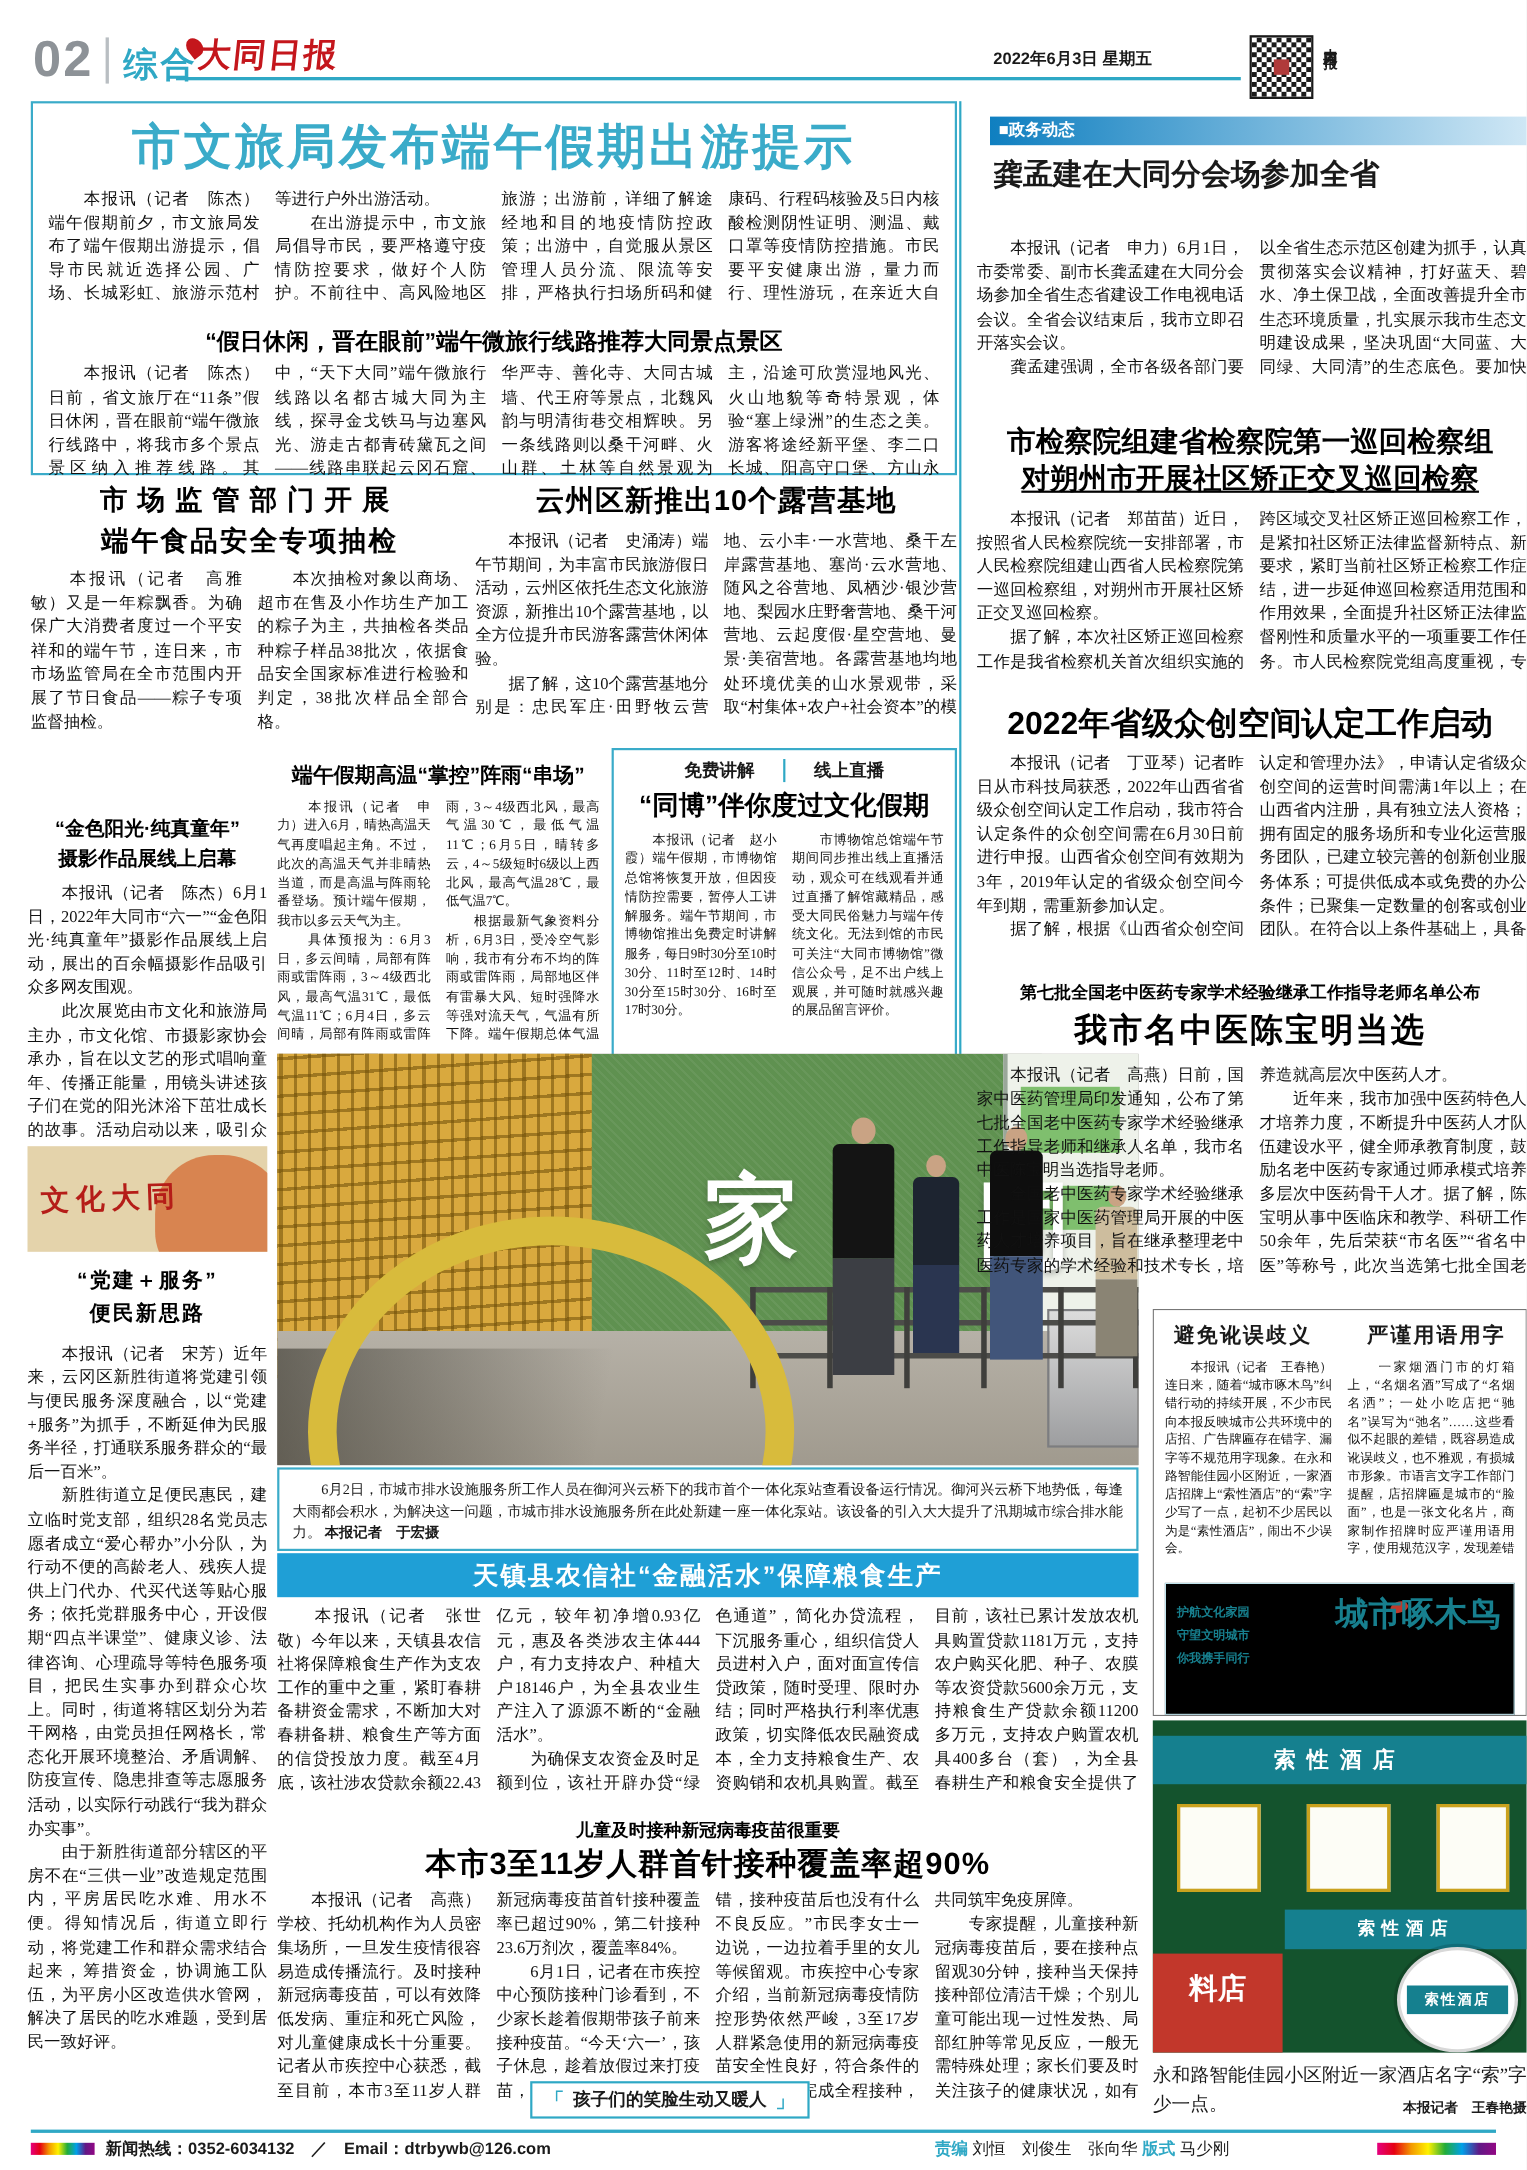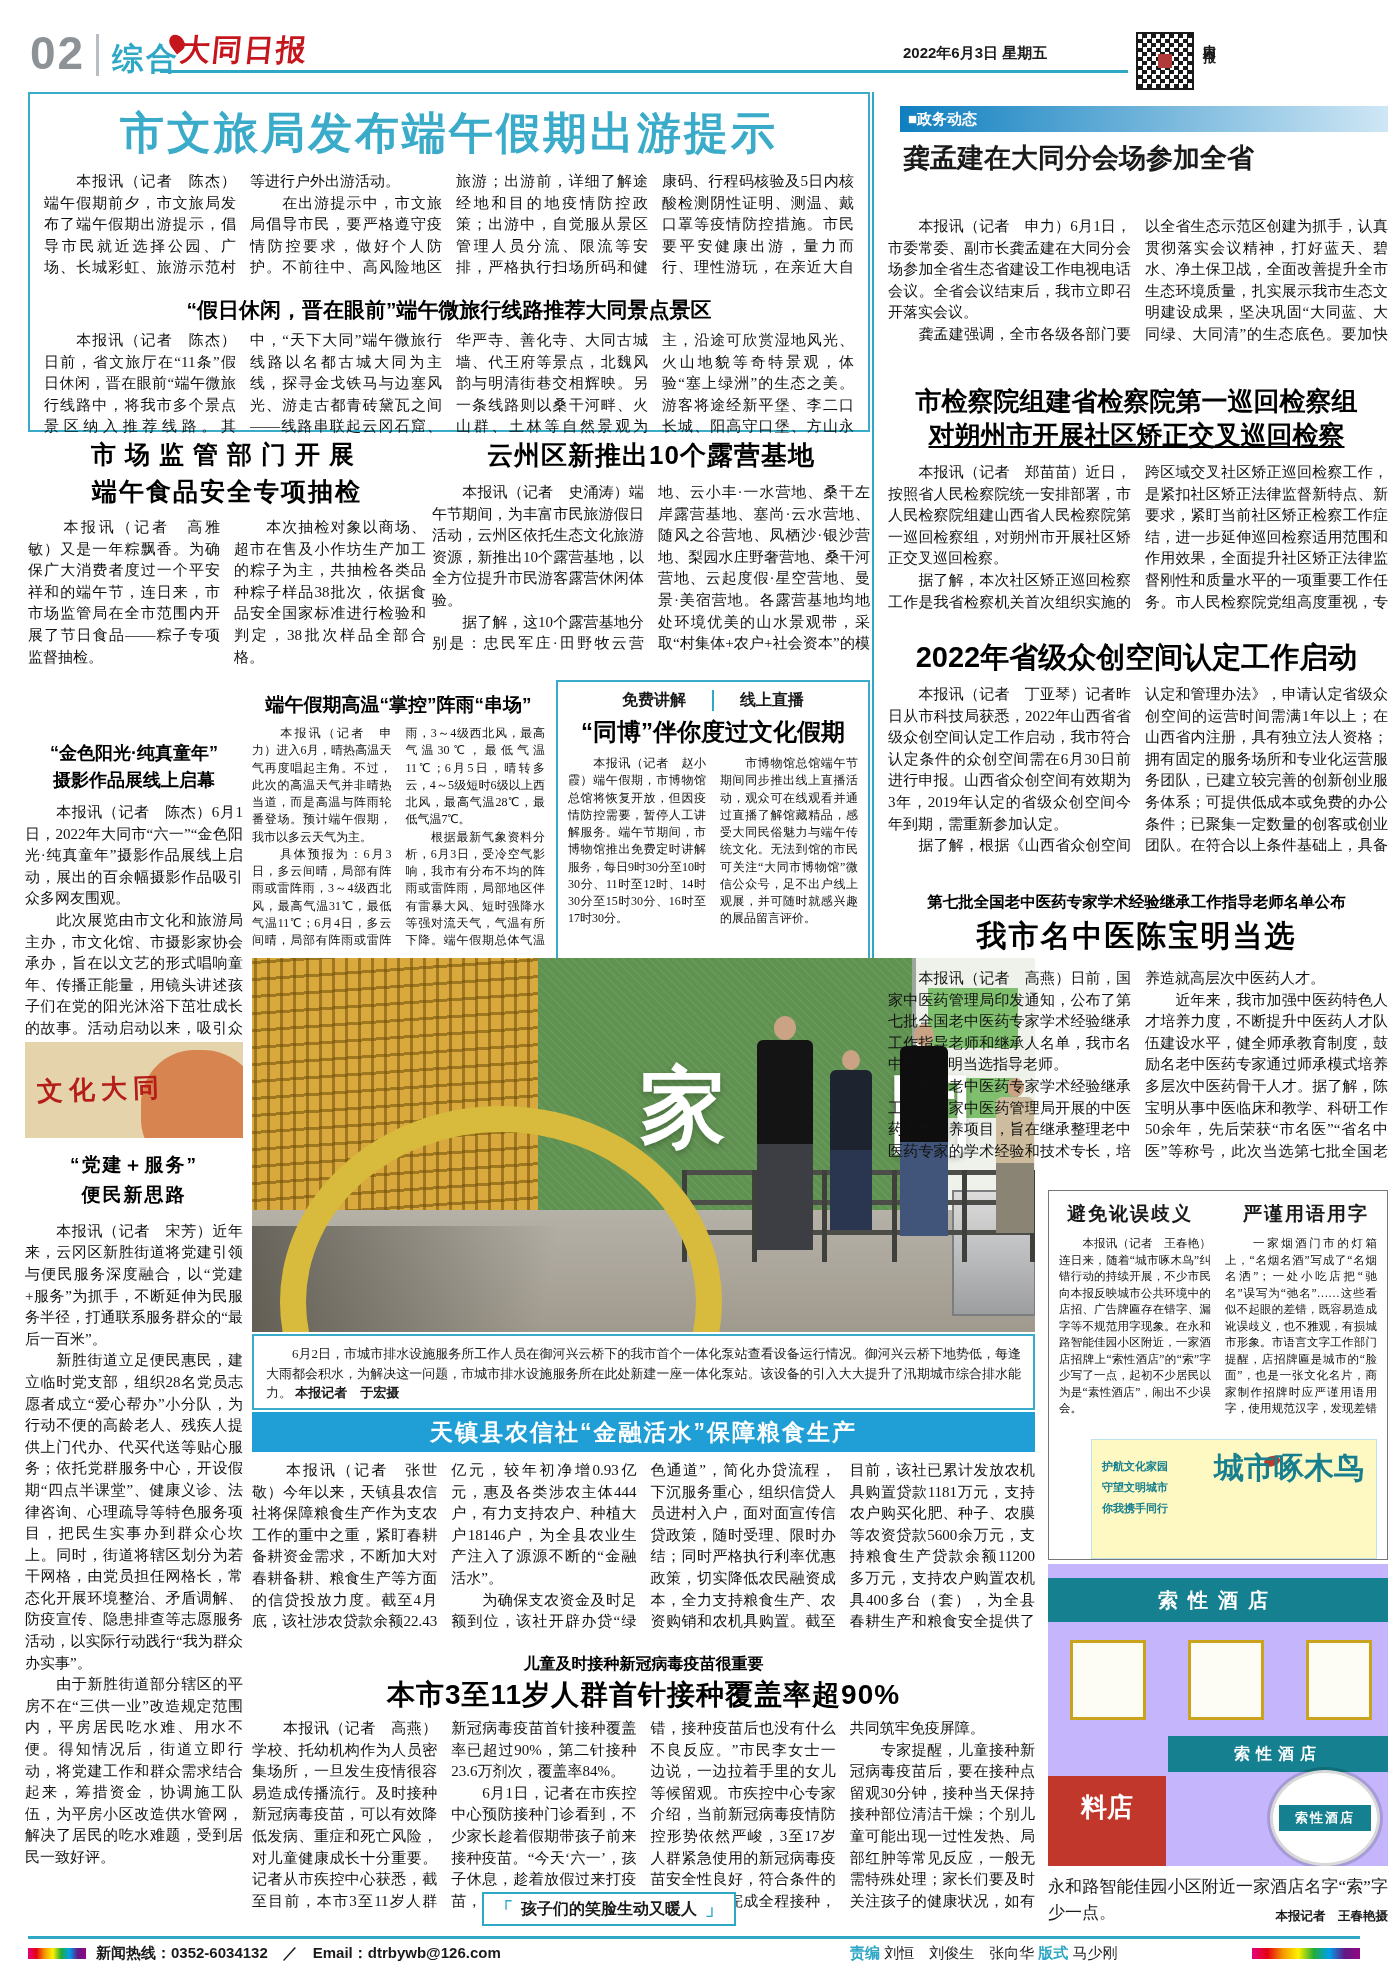--- a/index.html
+++ b/index.html
@@ -125,28 +125,28 @@
   #mhead{left:885px;top:638px;width:503px;font-size:29px;}
   #mbody{left:888px;top:684px;width:500px;height:180px;}
   #tkick{left:885px;top:892px;width:503px;font-size:15.5px;}
   #thead{left:885px;top:916px;width:503px;font-size:30px;letter-spacing:2px;}
   #tbody{left:888px;top:968px;width:500px;height:214px;}
   
   #wbox{left:1048px;top:1190px;width:340px;height:370px;border:1px solid #777;padding:10px;}
   #wbox .hrow{display:flex;justify-content:space-between;padding:0 8px;}
   #wbox .hrow div{font-size:19px;font-weight:bold;font-family:"Liberation Sans",sans-serif;letter-spacing:2px;}
   #wbox .bt{height:196px;margin-top:8px;font-size:11.5px;}
-  #wood{margin-top:8px;height:118px;background:#fef9c3;border:1px solid #bfe3ec;position:relative;overflow:hidden;margin-left:32px;}
+  #wood{margin-top:8px;height:118px;background:#000000;border:1px solid #bfe3ec;position:relative;overflow:hidden;}
   #wood .slogans{position:absolute;left:10px;top:16px;font-size:11px;color:#17808f;line-height:1.9;font-weight:bold;}
   #wood .big{position:absolute;right:12px;top:10px;font-size:30px;font-weight:bold;color:#177f8e;
              font-family:"Liberation Serif",serif;line-height:1.2;text-align:right;}
   #wood .bird{position:absolute;right:96px;top:16px;width:16px;height:10px;background:#c0392b;
               border-radius:50% 60% 40% 50%;transform:rotate(-20deg);}
   
-  #hotel{left:1048px;top:1564px;width:340px;height:302px;background:#c4b5fd;overflow:hidden;}
+  #hotel{left:1048px;top:1564px;width:340px;height:302px;background:#14532d;overflow:hidden;}
   #hotel .band{position:absolute;left:0;top:14px;width:100%;height:44px;background:#15808f;color:#fff;
     font-size:20px;font-weight:bold;letter-spacing:10px;text-align:center;line-height:44px;
     font-family:"Liberation Sans",sans-serif;}
   #hotel .band2{position:absolute;left:120px;top:172px;width:220px;height:36px;background:#15808f;color:#fff;
     font-size:16px;font-weight:bold;letter-spacing:6px;text-align:center;line-height:36px;
     font-family:"Liberation Sans",sans-serif;}
   #hotel .win{position:absolute;background:#fdfdf6;border:3px solid #caa21e;}
   #hotel .red{position:absolute;left:0;top:212px;width:118px;height:90px;background:#c2372b;color:#fff;
     font-size:26px;font-weight:bold;text-align:center;padding-top:14px;
     font-family:"Liberation Sans",sans-serif;}

